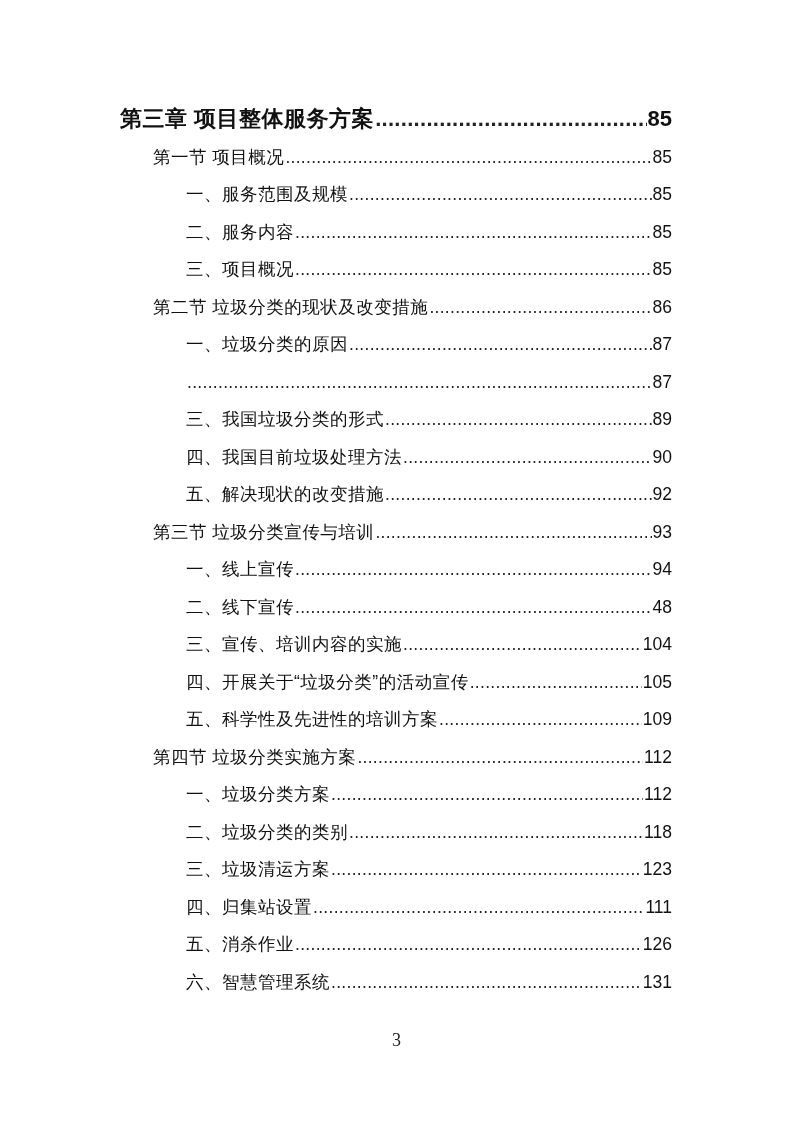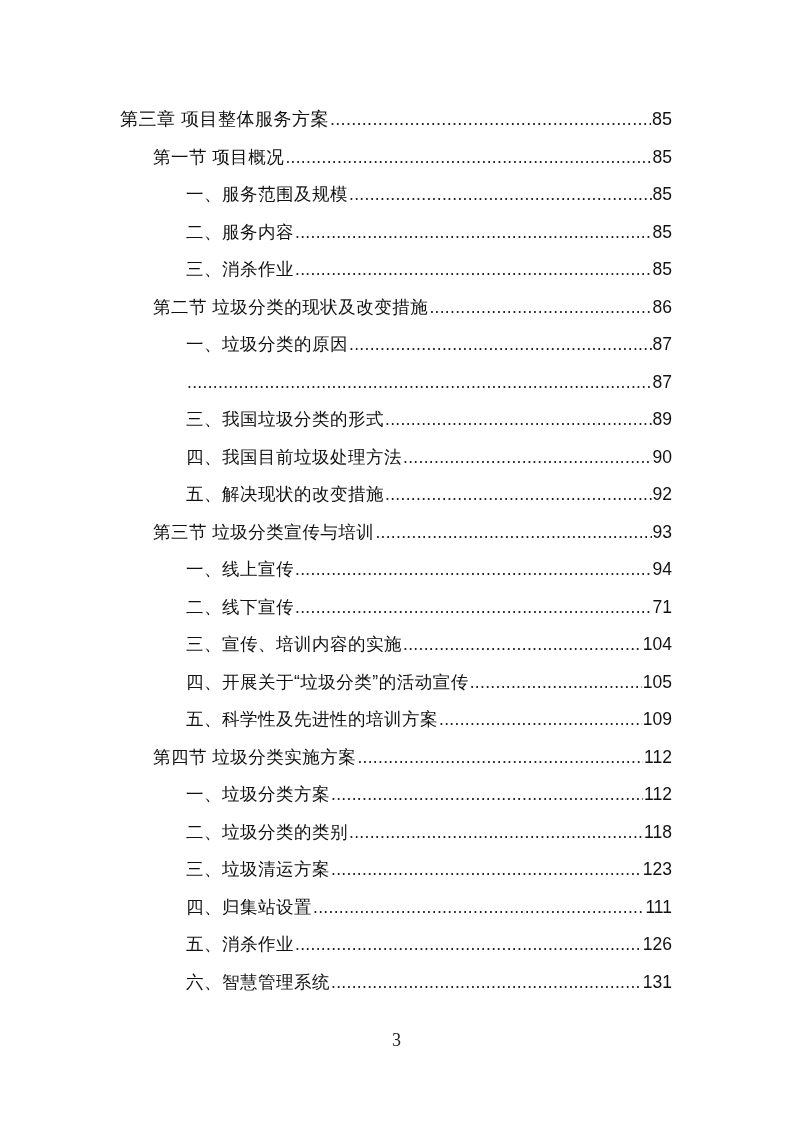--- a/index.html
+++ b/index.html
@@ -1,21 +1,21 @@
 <!DOCTYPE html>
 <html><head>
 <meta charset="utf-8">
 <style>
   html, body { margin: 0; padding: 0; background: #ffffff; }
   body { width: 793px; height: 1122px; position: relative; overflow: hidden;
          font-family: "Liberation Sans", "DejaVu Sans", sans-serif; color: #111; }
   .toc { position: absolute; left: 0; top: 100px; width: 793px; }
   .row { position: absolute; display: flex; align-items: baseline; right: 121px; height: 30px;
          font-size: 17.5px; line-height: 30px; white-space: nowrap; }
-  .row.level-0 { left: 120px; font-weight: normal; font-size: 18px; }
+  .row.level-0 { left: 120px; font-weight: bold; font-size: 22px; }
   .row.level-1 { left: 153px; }
   .row.level-2 { left: 186px; text-align: right; }
   .row .label { flex: 0 0 auto; letter-spacing: 0.5px; }
   .row .leader { flex: 1 1 auto; overflow: hidden; margin: 0 1px; color: #222; }
   .row .leader::before { content: "................................................................................................................................................................................................"; letter-spacing: 0.3px; }
   .row .page { flex: 0 0 auto; }
   .page-number { position: absolute; top: 1030px; left: 0; width: 793px; text-align: center;
                  font-family: "Liberation Serif", "DejaVu Serif", serif; font-size: 18px; color: #222; }
 </style>
 </head>
@@ -36,21 +36,21 @@
       <span class="label">一、服务范围及规模</span>
       <span class="leader"></span>
       <span class="page">85</span>
     </div>
   <div class="row level-2" style="top:116.5px">
       <span class="label">二、服务内容</span>
       <span class="leader"></span>
       <span class="page">85</span>
     </div>
   <div class="row level-2" style="top:154px">
-      <span class="label">三、消杀作业</span>
+      <span class="label">三、项目概况</span>
       <span class="leader"></span>
       <span class="page">85</span>
     </div>
   <div class="row level-1" style="top:191.5px">
       <span class="label">第二节  垃圾分类的现状及改变措施</span>
       <span class="leader"></span>
       <span class="page">86</span>
     </div>
   <div class="row level-2" style="top:229px">
       <span class="label">一、垃圾分类的原因</span>
@@ -82,21 +82,21 @@
       <span class="page">93</span>
     </div>
   <div class="row level-2" style="top:454px">
       <span class="label">一、线上宣传</span>
       <span class="leader"></span>
       <span class="page">94</span>
     </div>
   <div class="row level-2" style="top:491.5px">
       <span class="label">二、线下宣传</span>
       <span class="leader"></span>
-      <span class="page">71</span>
+      <span class="page">48</span>
     </div>
   <div class="row level-2" style="top:529px">
       <span class="label">三、宣传、培训内容的实施</span>
       <span class="leader"></span>
       <span class="page">104</span>
     </div>
   <div class="row level-2" style="top:566.5px">
       <span class="label">四、开展关于“垃圾分类”的活动宣传</span>
       <span class="leader"></span>
       <span class="page">105</span>

